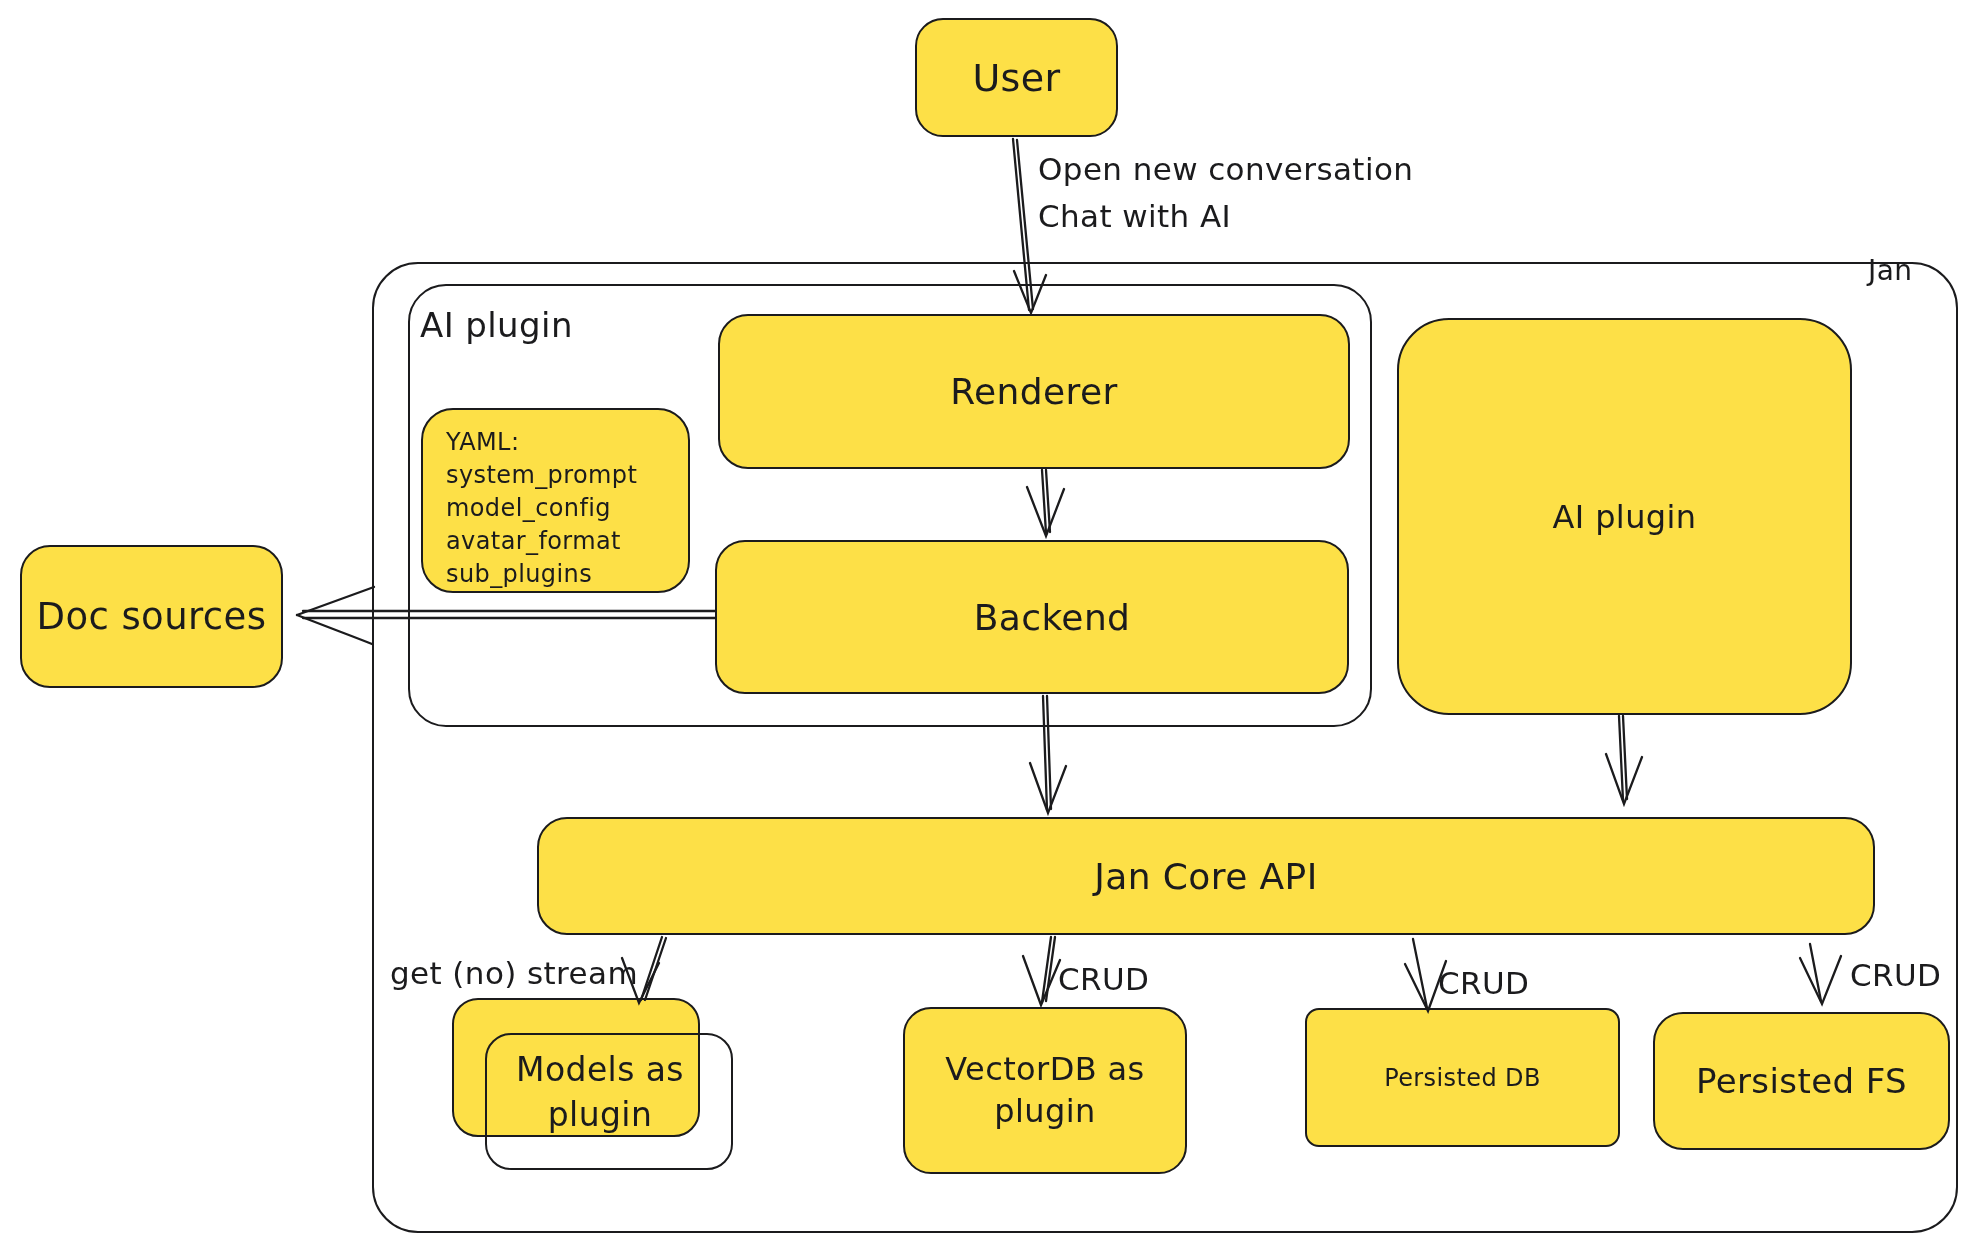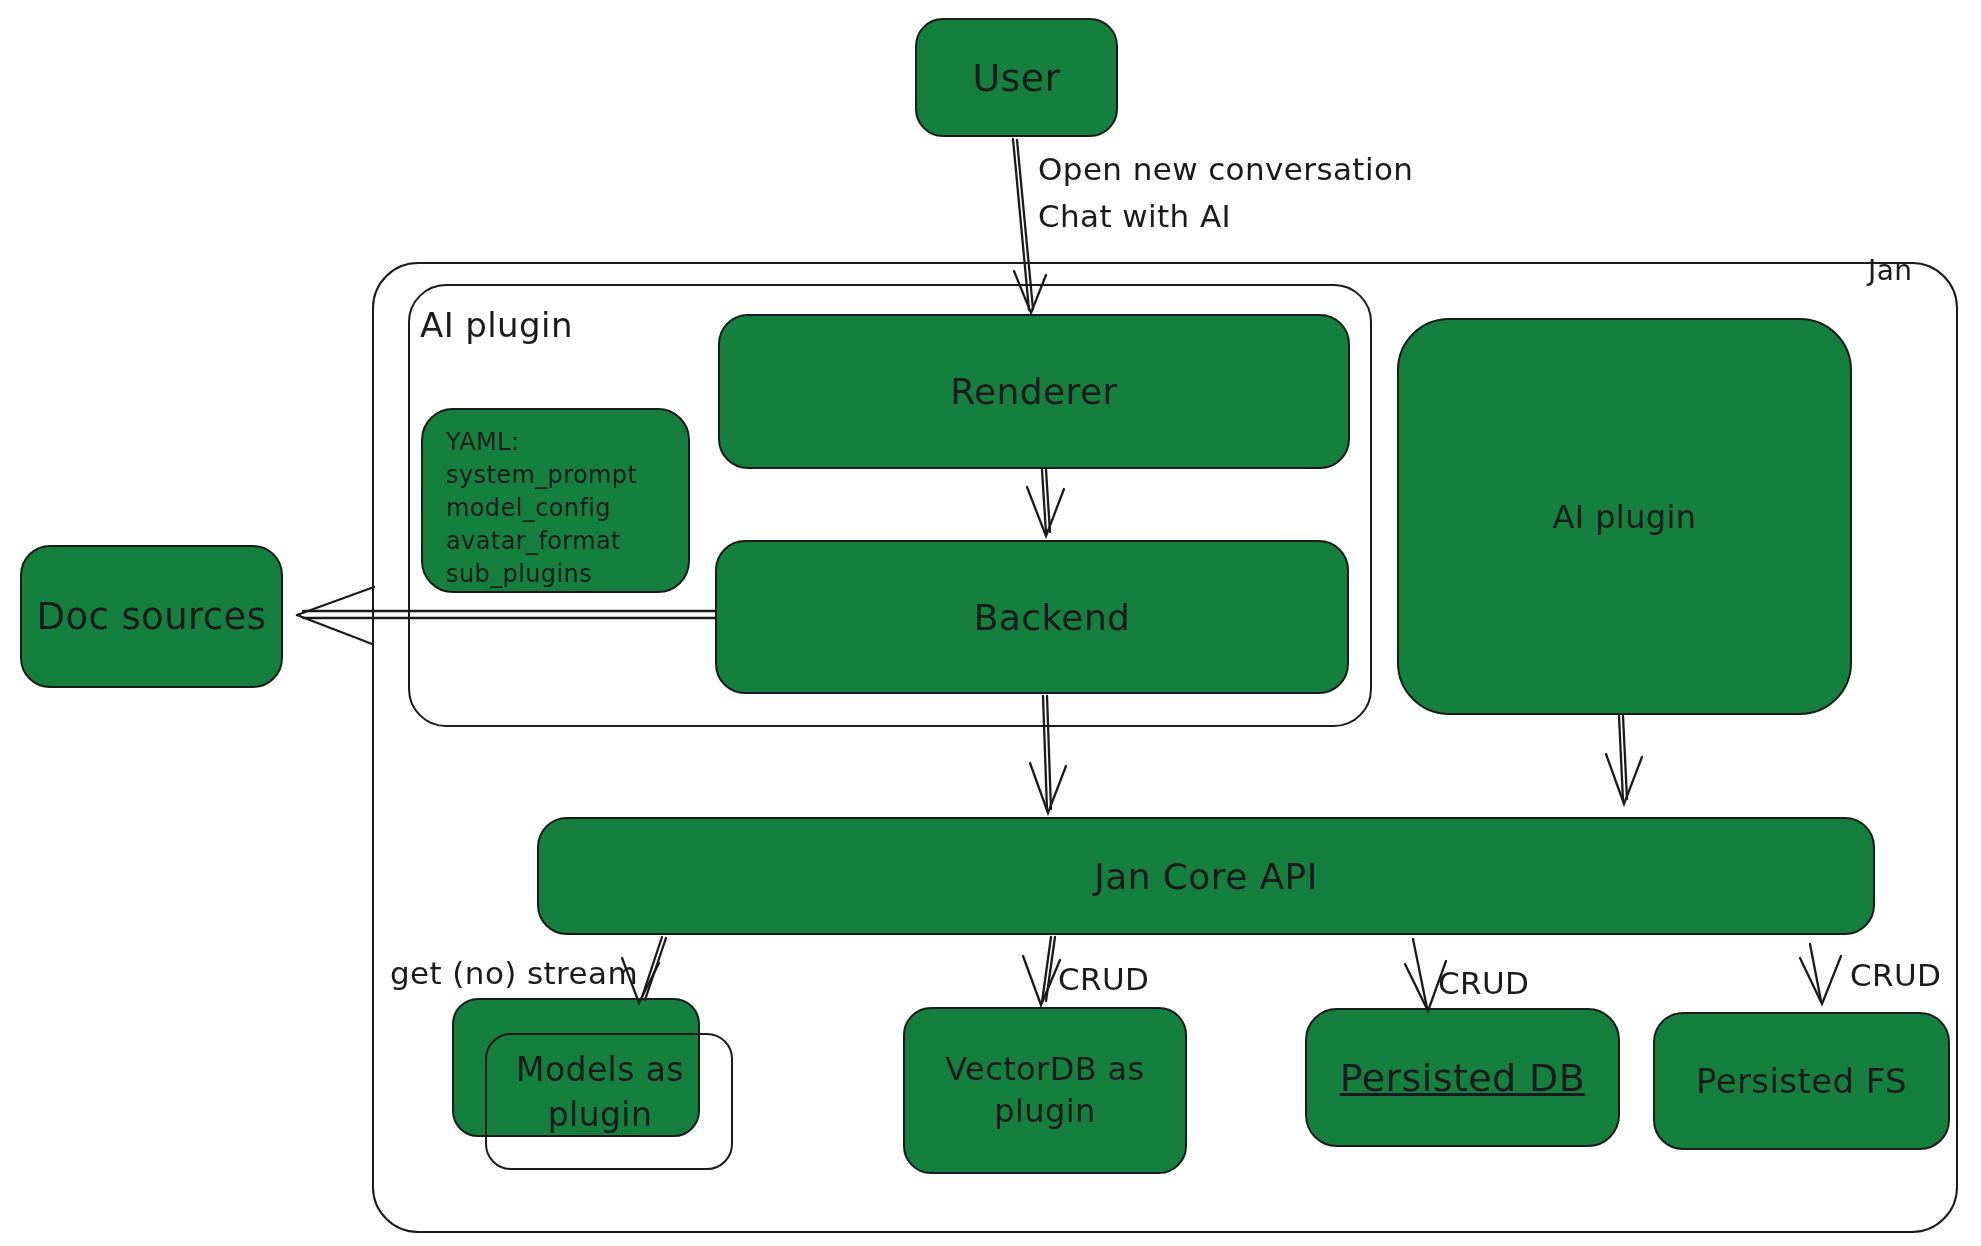--- a/index.html
+++ b/index.html
@@ -1,21 +1,21 @@
 <!DOCTYPE html>
 <html><head>
 <meta charset="utf-8">
 <style>
   html,body{margin:0;padding:0;background:#ffffff;}
   .canvas{
     position:relative;width:1981px;height:1246px;background:#ffffff;overflow:hidden;
     font-family:"DejaVu Sans",sans-serif;color:#1b1b1d;
   }
   .box{
-    position:absolute;border:2.6px solid #1b1b1d;background:#15803d;
+    position:absolute;border:2.6px solid #1b1b1d;background:#fde047;
     display:flex;align-items:center;justify-content:center;text-align:center;
     box-sizing:border-box;letter-spacing:.4px;
   }
   .ghost{background:transparent;}
   .lbl{position:absolute;white-space:pre-line;letter-spacing:.4px;line-height:1.5;}
   .note{
     align-items:flex-start;justify-content:flex-start;text-align:left;
     padding:16px 10px 10px 23px;white-space:pre-line;line-height:33px;font-size:24px;
   }
   svg.arrows{position:absolute;left:0;top:0;pointer-events:none;}
@@ -60,21 +60,21 @@
   </div>
 
   <div class="box" style="left:452px;top:998px;width:248px;height:139px;border-radius:26px;"></div>
   <div class="box ghost" style="left:485px;top:1033px;width:248px;height:137px;border-radius:26px;"></div>
   <div class="lbl" style="left:480px;top:1048px;width:240px;text-align:center;font-size:33px;line-height:1.35;">Models as plugin</div>
 
   <div class="box" style="left:903px;top:1007px;width:284px;height:167px;border-radius:28px;font-size:32px;line-height:1.3;">
     <span style="display:inline-block;width:250px;">VectorDB as plugin</span>
   </div>
 
-  <div class="box" style="left:1305px;top:1008px;width:315px;height:139px;border-radius:32px;font-size:38px;text-decoration:underline;">
+  <div class="box" style="left:1305px;top:1008px;width:315px;height:139px;border-radius:14px;font-size:24px;">
     <span>Persisted DB</span>
   </div>
   <div class="box" style="left:1653px;top:1012px;width:297px;height:138px;border-radius:30px;font-size:34px;">
     <span>Persisted FS</span>
   </div>
 
   <div class="box" style="left:915px;top:18px;width:203px;height:119px;border-radius:28px;font-size:38px;">
     <span>User</span>
   </div>
 

